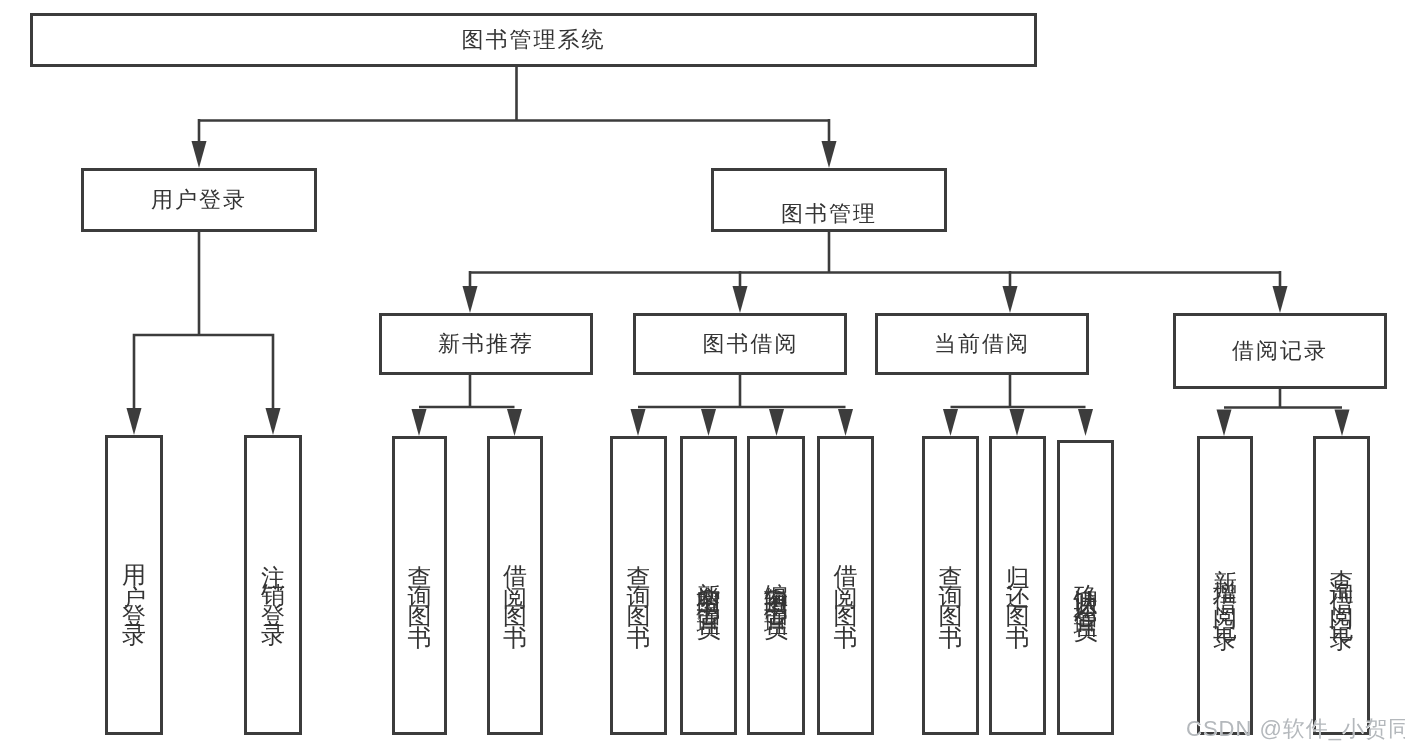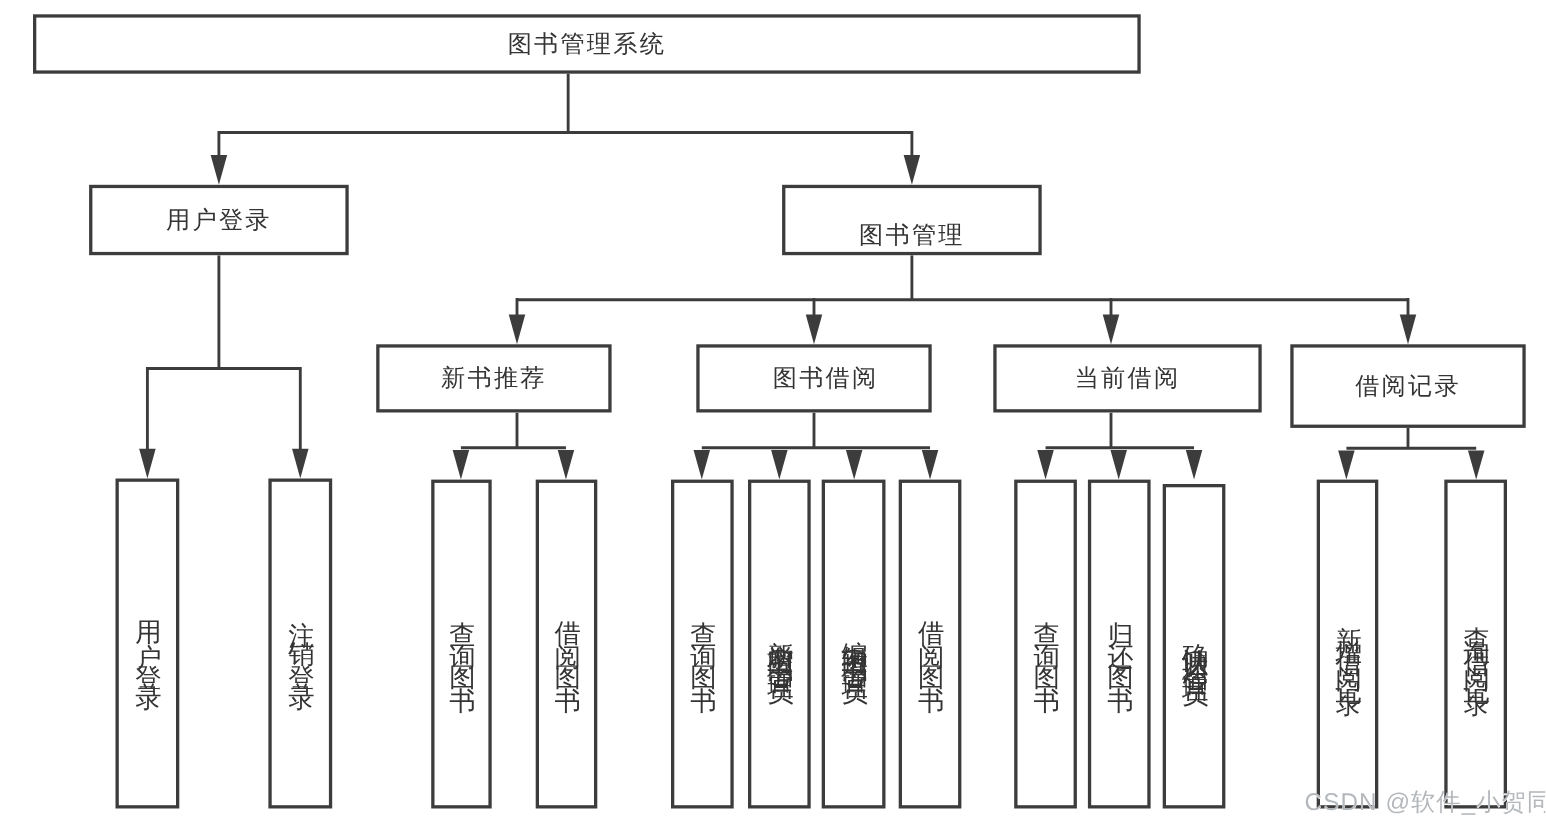--- a/index.html
+++ b/index.html
@@ -90,27 +90,27 @@
     <span class="hlabel">图书管理系统</span>
   </div>
 
   <div class="box" style="left:81px;top:168px;width:236px;height:64px;">
     <span class="hlabel">用户登录</span>
   </div>
   <div class="box" style="left:711px;top:168px;width:236px;height:64px;align-items:flex-end;">
     <span class="hlabel">图书管理</span>
   </div>
 
-  <div class="box" style="left:342px;top:313px;width:214px;height:62px;">
+  <div class="box" style="left:379px;top:313px;width:214px;height:62px;">
     <span class="hlabel">新书推荐</span>
   </div>
   <div class="box" style="left:633px;top:313px;width:214px;height:62px;padding-left:21px;">
     <span class="hlabel">图书借阅</span>
   </div>
-  <div class="box" style="left:903px;top:313px;width:244px;height:62px;">
+  <div class="box" style="left:875px;top:313px;width:214px;height:62px;">
     <span class="hlabel">当前借阅</span>
   </div>
   <div class="box" style="left:1173px;top:313px;width:214px;height:76px;">
     <span class="hlabel">借阅记录</span>
   </div>
 
   <div class="box" style="left:105px;top:435px;width:58px;height:300px;">
     <span class="vlabel" style="letter-spacing: 20px;">用户登录</span>
   </div>
   <div class="box" style="left:244px;top:435px;width:58px;height:300px;">

